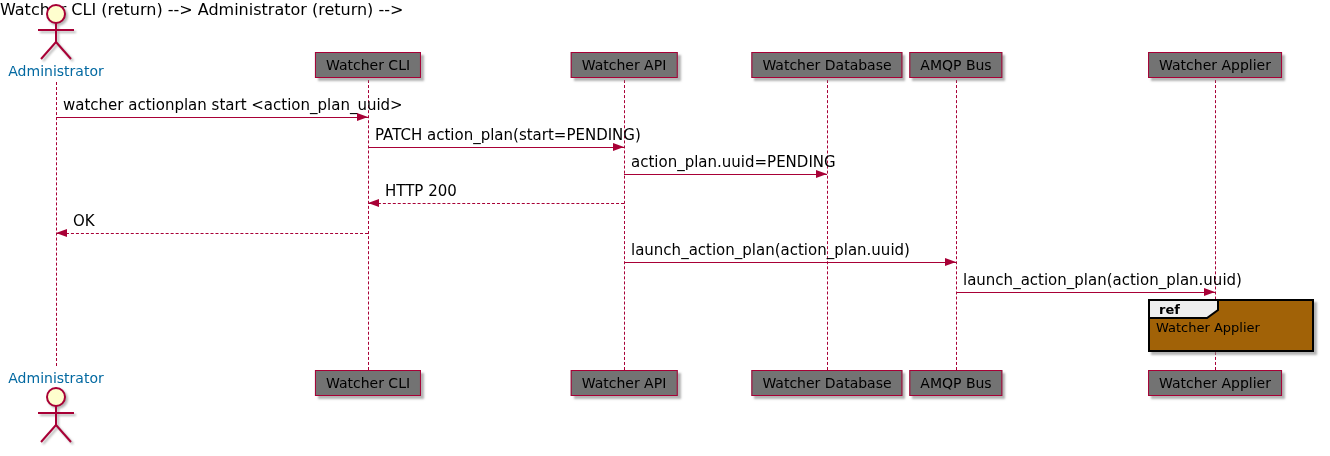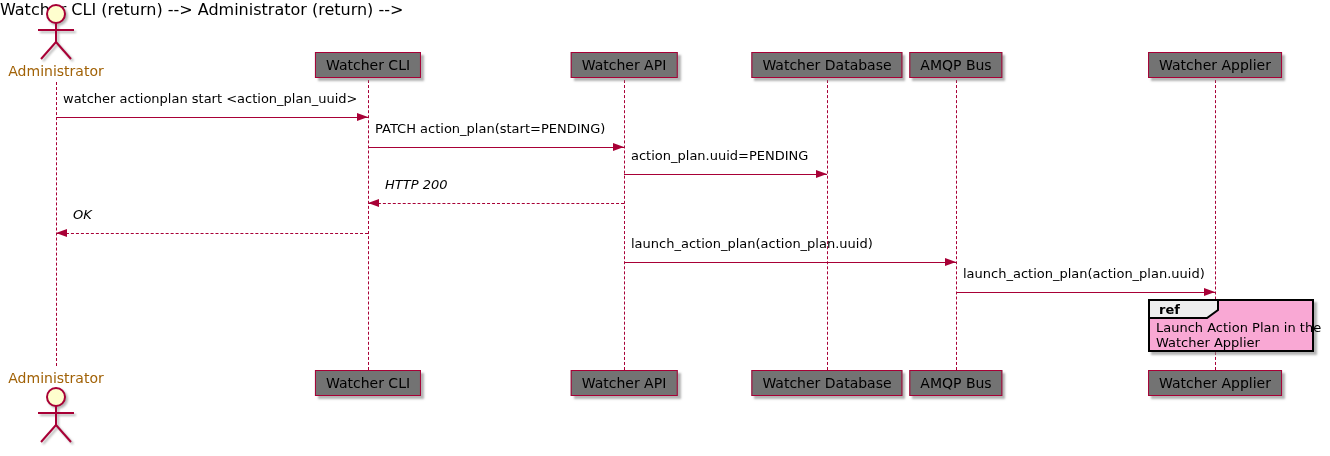--- a/index.html
+++ b/index.html
@@ -21,49 +21,49 @@
     border:1.5px solid #A80036;
     padding:4px 10px;
     font-size:14px;color:#000;
     white-space:nowrap;
     box-shadow:3px 3px 2px rgba(140,140,140,0.65);
     z-index:3;
   }
   .actor-label{
     position:absolute;
     transform:translateX(-50%);
-    font-size:14px;color:#a16207;white-space:nowrap;
+    font-size:14px;color:#0369a1;white-space:nowrap;
     z-index:3;
   }
   .actor-figure{
     position:absolute;z-index:3;
     filter:drop-shadow(2.5px 2.5px 1px rgba(150,150,150,0.7));
   }
   .message{position:absolute;height:0;z-index:2;}
   .msg-line{
     position:absolute;left:0;right:0;top:0;height:0;
     border-top:1px solid #A80036;
   }
   .msg-line.dashed{border-top-style:dashed;}
   .msg-label{
-    position:absolute;bottom:11px;left:7px;
-    font-size:13px;color:#000;white-space:nowrap;
+    position:absolute;bottom:3px;left:7px;
+    font-size:15px;color:#000;white-space:nowrap;
   }
-  .msg-label.near-arrow{left:17px;font-style:italic;}
+  .msg-label.near-arrow{left:17px;}
   .arrowhead{
     position:absolute;width:0;height:0;top:-4px;
     border-top:4.5px solid transparent;
     border-bottom:4.5px solid transparent;
   }
   .arrowhead.right{right:0;border-left:11px solid #A80036;}
   .arrowhead.left{left:0;border-right:11px solid #A80036;}
   .ref-box{
     position:absolute;
     left:1148px;top:299px;width:162px;height:49px;
-    background:#f9a8d4;
+    background:#a16207;
     border:2px solid #000;
     box-shadow:3px 3px 2px rgba(140,140,140,0.65);
     z-index:4;
   }
   .ref-tab{position:absolute;top:-2px;left:-2px;}
   .ref-text{
     position:absolute;top:19px;left:6px;
     font-size:13px;line-height:15px;color:#000;white-space:nowrap;
   }
 </style>
@@ -148,21 +148,20 @@
     <div class="arrowhead right"></div>
   </div>
 
   
   <div class="ref-box">
     <svg class="ref-tab" width="72" height="21" viewBox="0 0 72 21">
       <path d="M1,1 H70 V11 L59,19 H1 Z" fill="#EEEEEE" stroke="#000000" stroke-width="2"></path>
       <text x="11" y="15" font-size="13" font-weight="bold" fill="#000000">ref</text>
     </svg>
     <div class="ref-text">
-      <div>Launch Action Plan in the</div>
       <div>Watcher Applier</div>
     </div>
   </div>
 
   
   <div class="participant" style="left:368px;top:370px;">Watcher CLI</div>
   <div class="participant" style="left:624px;top:370px;">Watcher API</div>
   <div class="participant" style="left:827px;top:370px;">Watcher Database</div>
   <div class="participant" style="left:956px;top:370px;">AMQP Bus</div>
   <div class="participant" style="left:1215px;top:370px;">Watcher Applier</div>

